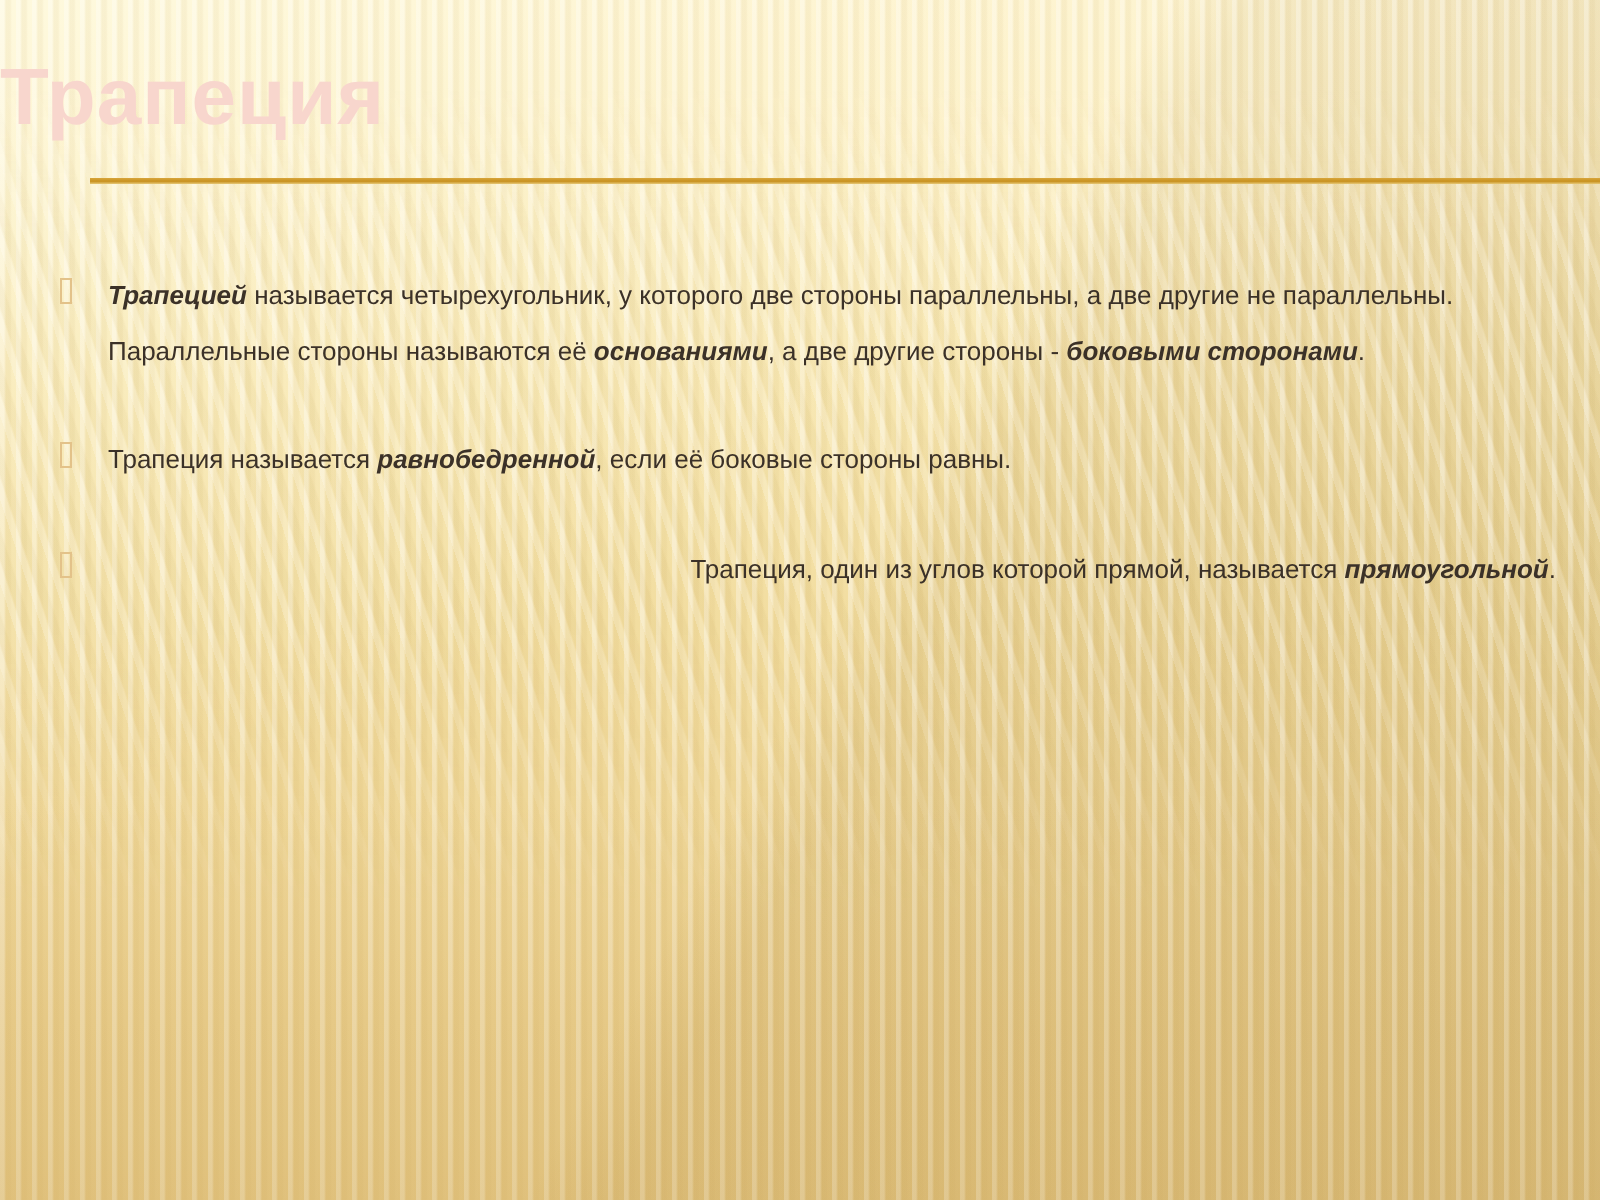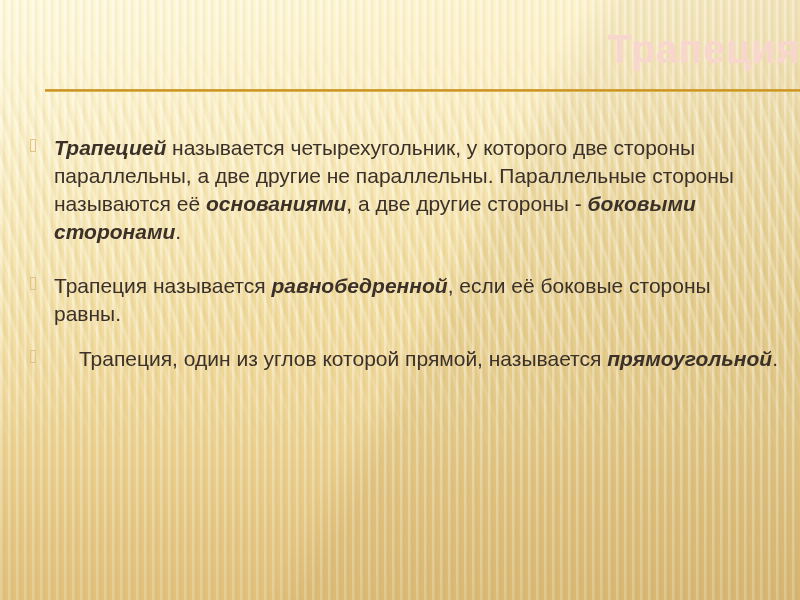--- a/index.html
+++ b/index.html
@@ -106,21 +106,21 @@
   .content {
     position: absolute;
     inset: 0;
   }
 
   #title {
     position: absolute;
     left: 0;
     right: 0;
     top: 28px;
-    text-align: right;
+    text-align: left;
     font-size: 40px;
     line-height: 1.05;
     font-weight: 700;
     letter-spacing: 0.5px;
     color: #f8d6cd;
     white-space: nowrap;
   }
 
   #title-rule {
     position: absolute;
@@ -157,35 +157,35 @@
   .bullet-marker .box {
     display: inline-block;
     width: 6px;
     height: 13px;
     border: 1px solid #e3c289;
     box-sizing: border-box;
   }
 
   .bullet-text {
     flex: 1 1 auto;
-    font-size: 21px;
+    font-size: 13px;
     line-height: 28px;
     color: #3b3128;
   }
 
   .bullet-text b {
     font-weight: 700;
     font-style: italic;
   }
 
   
   .row-0 { margin-bottom: 26px; }
   .row-1 { margin-bottom: 28px; }
   .row-2 { margin-bottom: 27px; }
-  .row-3 { margin-bottom: 17px; }
+  .row-3 { margin-bottom: 27px; }
   .row-4 { margin-bottom: 0; text-align: right; }
 </style>
 </head>
 <body>
 
 <div id="slide">
 
   <div class="bg-base"></div>
   <div class="bg-diag"></div>
   <div class="bg-diag2"></div>

